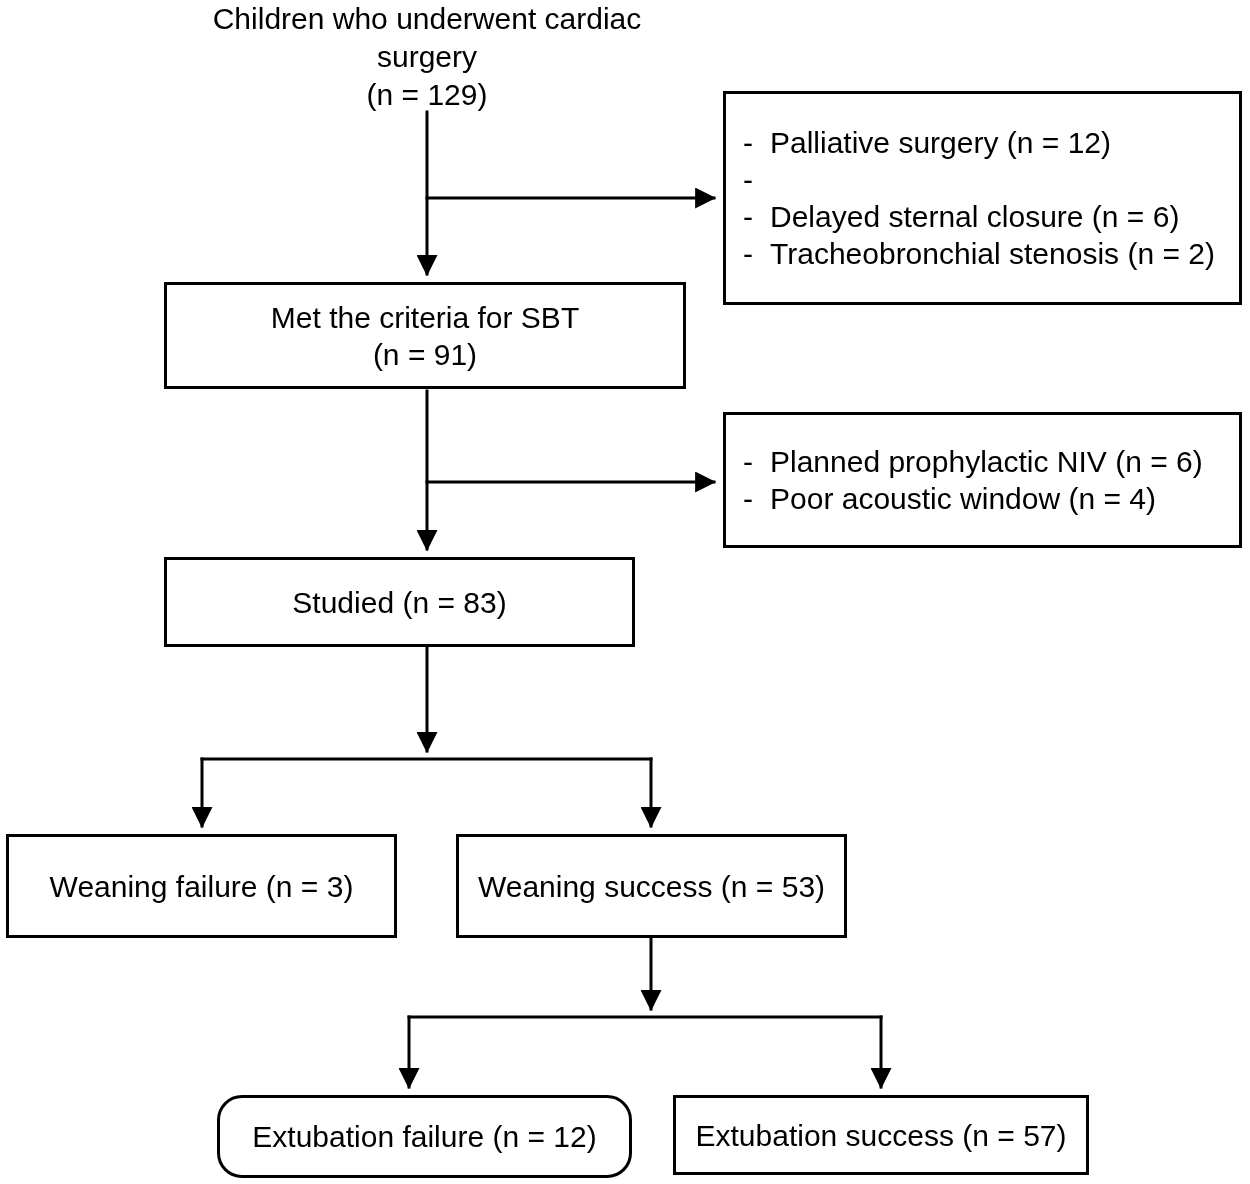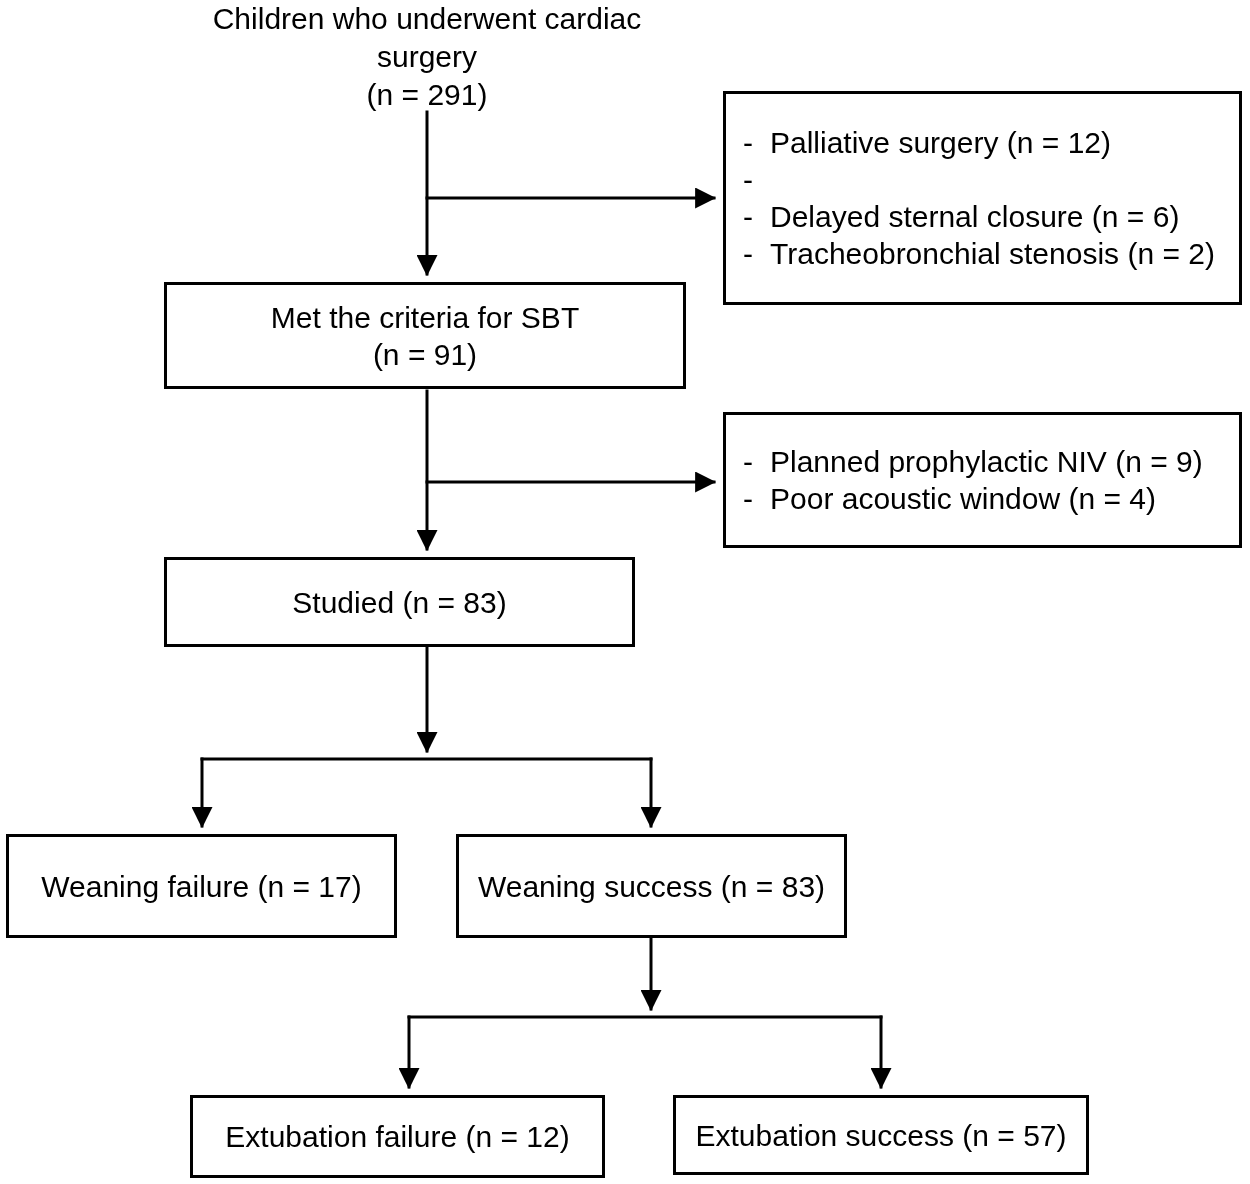--- a/index.html
+++ b/index.html
@@ -61,21 +61,21 @@
     line-height: 37px;
   }
   
   .node-source        { left: 177px; top: 0px;    width: 500px; }
   .node-met-sbt       { left: 164px; top: 282px;  width: 522px; height: 107px; }
   .node-studied       { left: 164px; top: 557px;  width: 471px; height: 90px;  }
   .node-exclusions-1  { left: 723px; top: 91px;   width: 519px; height: 214px; }
   .node-exclusions-2  { left: 723px; top: 412px;  width: 519px; height: 136px; }
   .node-wean-fail     { left: 6px;   top: 834px;  width: 391px; height: 104px; }
   .node-wean-succ     { left: 456px; top: 834px;  width: 391px; height: 104px; }
-  .node-extu-fail     { left: 190px; top: 1095px; width: 415px; height: 83px;  }
+  .node-extu-fail     { left: 217px; top: 1095px; width: 415px; height: 83px; border-radius: 25px;  }
   .node-extu-succ     { left: 673px; top: 1095px; width: 416px; height: 80px;  }
 </style>
 </head>
 <body>
 
 <div class="canvas">
 
   <svg class="connectors" viewBox="0 0 1250 1184" xmlns="http://www.w3.org/2000/svg">
     <defs>
       <marker id="arrow" viewBox="0 0 10 10" refX="9" refY="5" markerWidth="7" markerHeight="7" orient="auto-start-reverse">
@@ -91,21 +91,21 @@
     <line x1="202" y1="759" x2="202" y2="826" marker-end="url(#arrow)"></line>
     <line x1="651" y1="759" x2="651" y2="826" marker-end="url(#arrow)"></line>
     <line x1="651" y1="939" x2="651" y2="1009" marker-end="url(#arrow)"></line>
     <line x1="409" y1="1017" x2="881" y2="1017"></line>
     <line x1="409" y1="1017" x2="409" y2="1087" marker-end="url(#arrow)"></line>
     <line x1="881" y1="1017" x2="881" y2="1087" marker-end="url(#arrow)"></line>
   </svg>
 
   <div class="text-node node-source">
     <div>Children who underwent cardiac surgery</div>
-    <div>(n = 291)</div>
+    <div>(n = 129)</div>
   </div>
 
   <div class="box excl-box node-exclusions-1">
     <div class="excl-item">
       <span>-</span>
       <span>Palliative surgery (n = 12)</span>
     </div>
     <div class="excl-item">
       <span>-</span>
     </div>
@@ -120,38 +120,38 @@
   </div>
 
   <div class="box node-met-sbt">
     <div>Met the criteria for SBT</div>
     <div>(n = 91)</div>
   </div>
 
   <div class="box excl-box node-exclusions-2">
     <div class="excl-item">
       <span>-</span>
-      <span>Planned prophylactic NIV (n = 9)</span>
+      <span>Planned prophylactic NIV (n = 6)</span>
     </div>
     <div class="excl-item">
       <span>-</span>
       <span>Poor acoustic window (n = 4)</span>
     </div>
   </div>
 
   <div class="box node-studied">
     <div>Studied (n = 83)</div>
   </div>
 
   <div class="box node-wean-fail">
-    <div>Weaning failure (n = 17)</div>
+    <div>Weaning failure (n = 3)</div>
   </div>
 
   <div class="box node-wean-succ">
-    <div>Weaning success (n = 83)</div>
+    <div>Weaning success (n = 53)</div>
   </div>
 
   <div class="box node-extu-fail">
     <div>Extubation failure (n = 12)</div>
   </div>
 
   <div class="box node-extu-succ">
     <div>Extubation success (n = 57)</div>
   </div>
 

